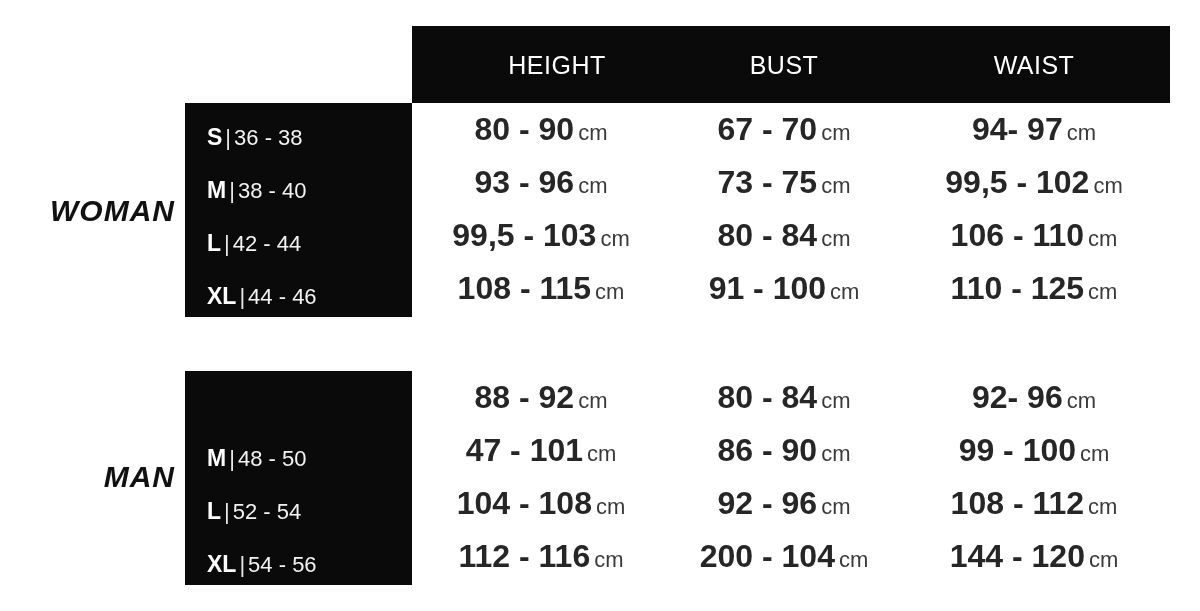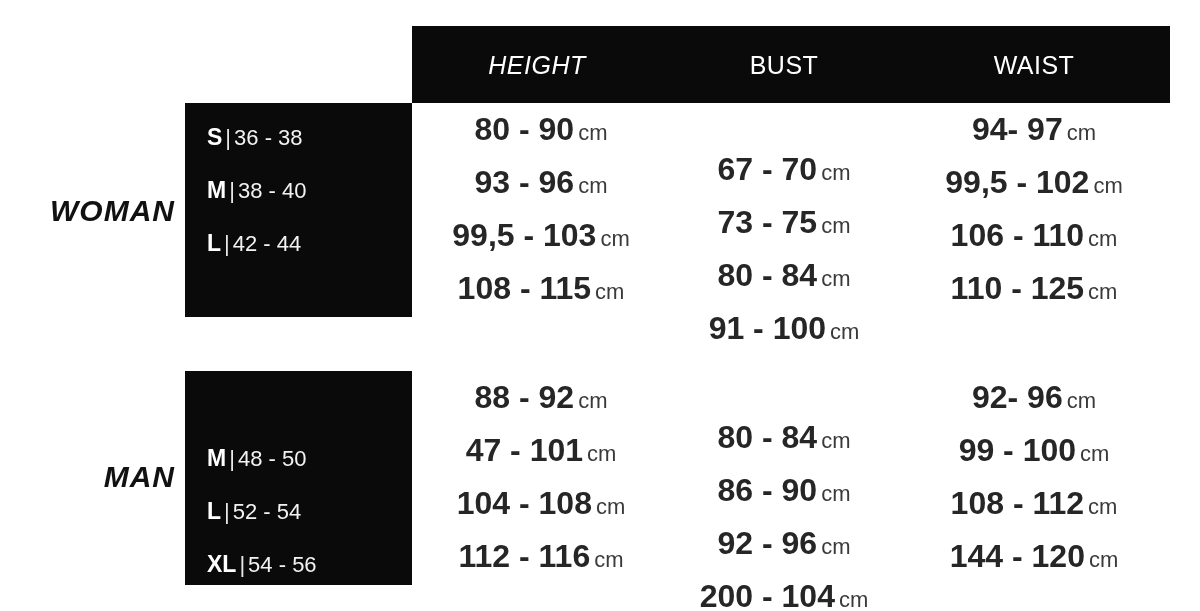--- a/index.html
+++ b/index.html
@@ -45,21 +45,21 @@
     position: absolute;
     top: 48px;
     height: 34px;
     line-height: 34px;
     color: #ffffff;
     font-size: 25px;
     font-weight: 400;
     letter-spacing: 0.5px;
     text-align: center;
   }
-  .col-head.c1 { left: 408px; width: 258px; font-style: italic; }
+  .col-head.c1 { left: 428px; width: 258px; }
   .col-head.c2 { left: 670px; width: 228px; }
   .col-head.c3 { left: 898px; width: 272px; }
 
   
   .group-label {
     position: absolute;
     left: 0;
     width: 175px;
     text-align: right;
     font-size: 30px;
@@ -123,21 +123,21 @@
     font-size: 32px;
   }
   .row .meas .u {
     font-weight: normal;
     color: #3a3a3a;
     font-size: 22px;
     padding-left: 4px;
     text-align: center;
   }
   .row .meas.m1 { left: 227px; width: 258px; }
-  .row .meas.m2 { left: 485px; width: 228px; margin-top: 40px; }
+  .row .meas.m2 { left: 485px; width: 228px; }
   .row .meas.m3 { left: 713px; width: 272px; }
 </style>
 </head>
 <body>
 
 <div class="chart">
 
   <div class="header-band"></div>
   <div class="size-block women"></div>
   <div class="size-block men"></div>
@@ -188,20 +188,23 @@
     </div>
     <div class="meas m2">
       <span class="v">80 - 84</span><span class="u">cm</span>
     </div>
     <div class="meas m3">
       <span class="v">106 - 110</span><span class="u">cm</span>
     </div>
   </div>
 
   <div class="row" style="top:262px">
+    <div class="size-cell">
+      <span class="sz">XL</span><span class="sep">|</span><span class="eu">44 - 46</span>
+    </div>
     <div class="meas m1">
       <span class="v">108 - 115</span><span class="u">cm</span>
     </div>
     <div class="meas m2">
       <span class="v">91 - 100</span><span class="u">cm</span>
     </div>
     <div class="meas m3">
       <span class="v">110 - 125</span><span class="u">cm</span>
     </div>
   </div>

